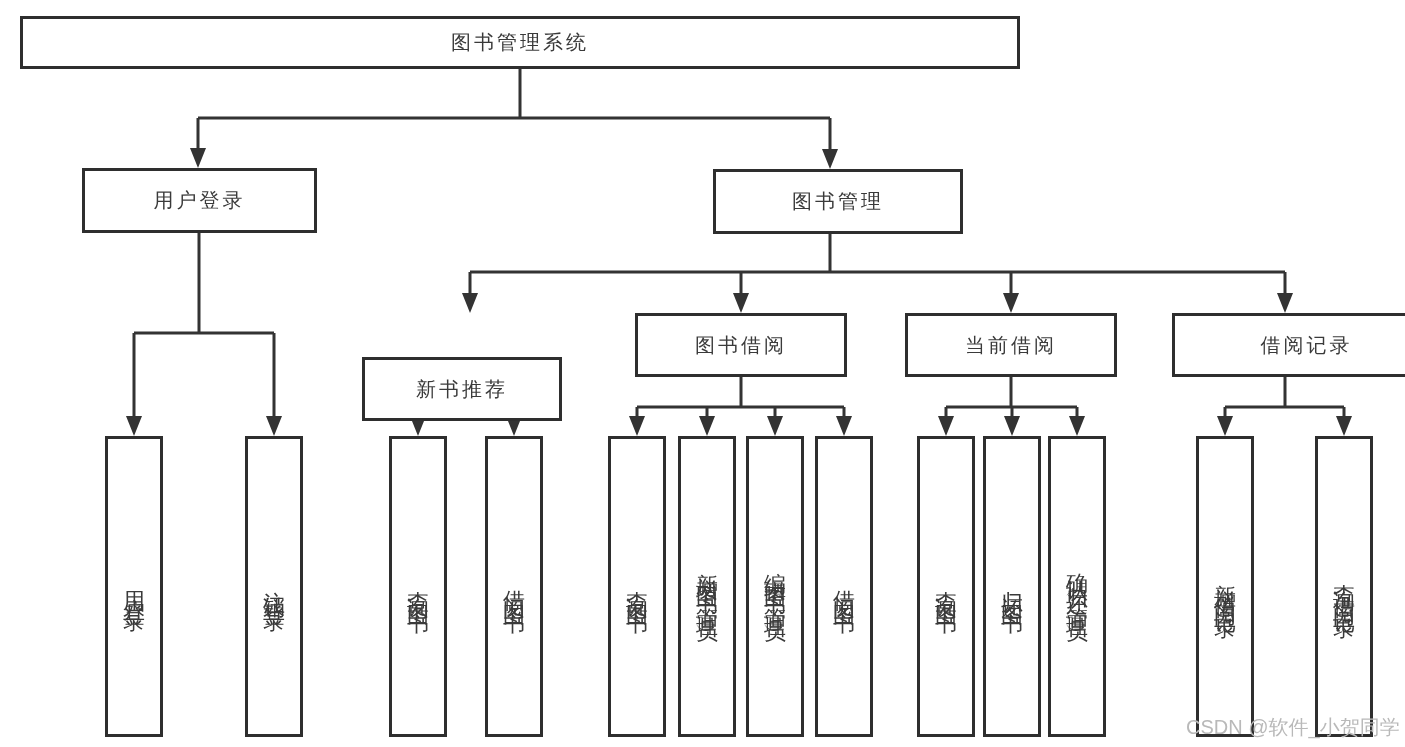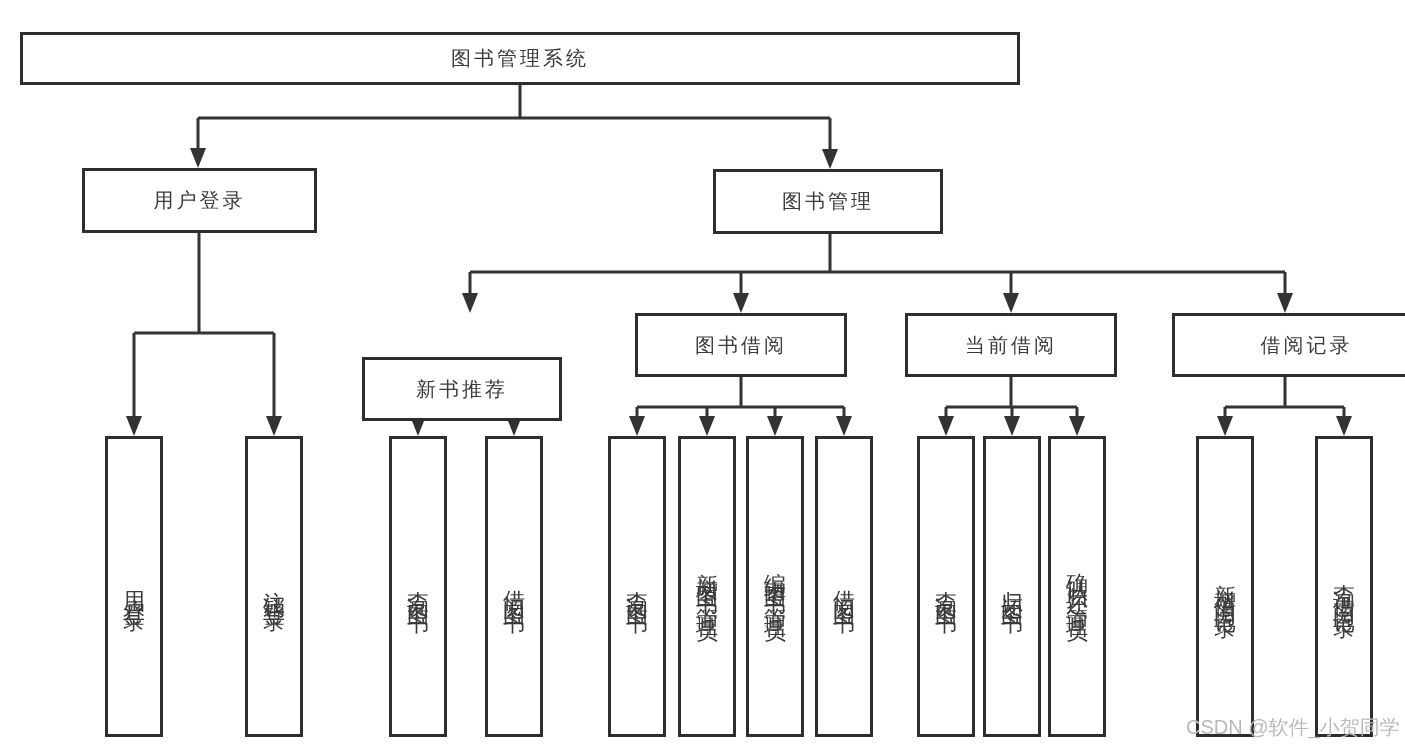--- a/index.html
+++ b/index.html
@@ -79,24 +79,24 @@
     <path d="M1011 377 V407 M946 407 H1077 M946 407 V418 M1012 407 V418 M1077 407 V418"></path>
     <polygon points="938,416 954,416 946,436"></polygon>
     <polygon points="1004,416 1020,416 1012,436"></polygon>
     <polygon points="1069,416 1085,416 1077,436"></polygon>
 
     <path d="M1285 377 V407 M1225 407 H1344 M1225 407 V418 M1344 407 V418"></path>
     <polygon points="1217,416 1233,416 1225,436"></polygon>
     <polygon points="1336,416 1352,416 1344,436"></polygon>
   </svg>
 
-  <div class="node h-node" style="left:20px;top:32px;width:1000px;height:53px;">图书管理系统</div>
+  <div class="node h-node" style="left:20px;top:16px;width:1000px;height:53px;">图书管理系统</div>
 
   <div class="node h-node" style="left:82px;top:168px;width:235px;height:65px;">用户登录</div>
-  <div class="node h-node" style="left:713px;top:169px;width:230px;height:65px;">图书管理</div>
+  <div class="node h-node" style="left:713px;top:169px;width:250px;height:65px;">图书管理</div>
 
   <div class="node h-node" style="left:362px;top:313px;width:200px;height:64px;margin-top:44px;">新书推荐</div>
   <div class="node h-node" style="left:905px;top:313px;width:212px;height:64px;">当前借阅</div>
   <div class="node h-node" style="left:635px;top:313px;width:212px;height:64px;">图书借阅</div>
   <div class="node h-node" style="left:1172px;top:313px;width:269px;height:64px;">借阅记录</div>
 
   <div class="node leaf" style="left:105px;top:436px;width:58px;height:301px;">
     <span>用户登录</span>
   </div>
   <div class="node leaf" style="left:245px;top:436px;width:58px;height:301px;">

